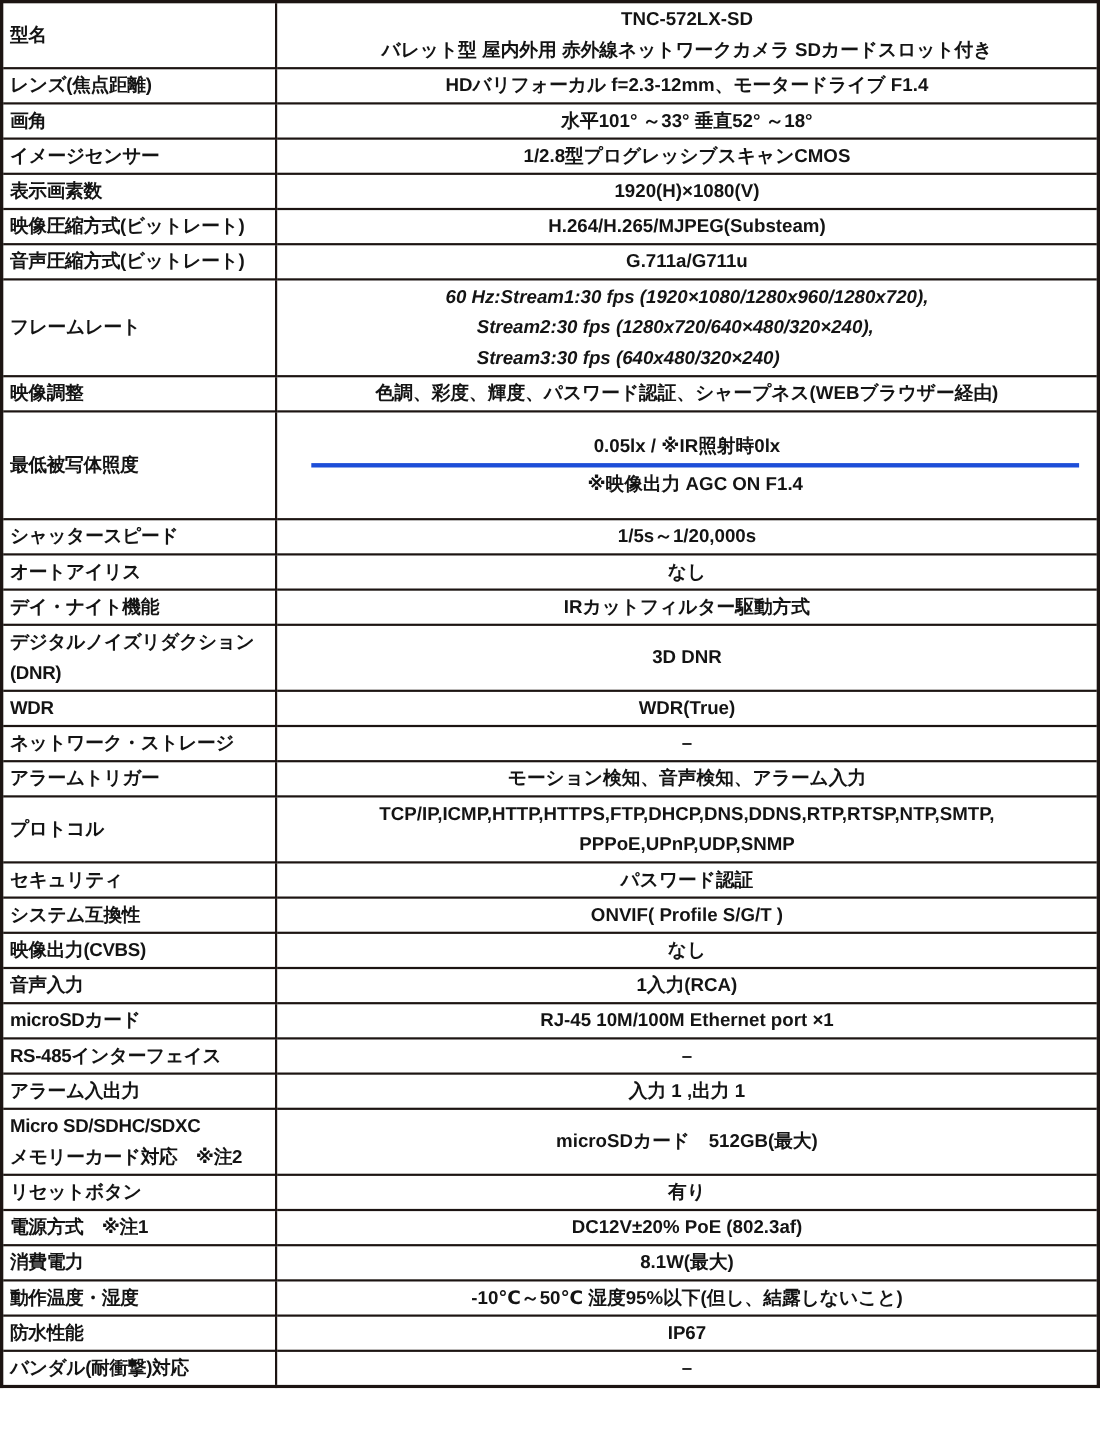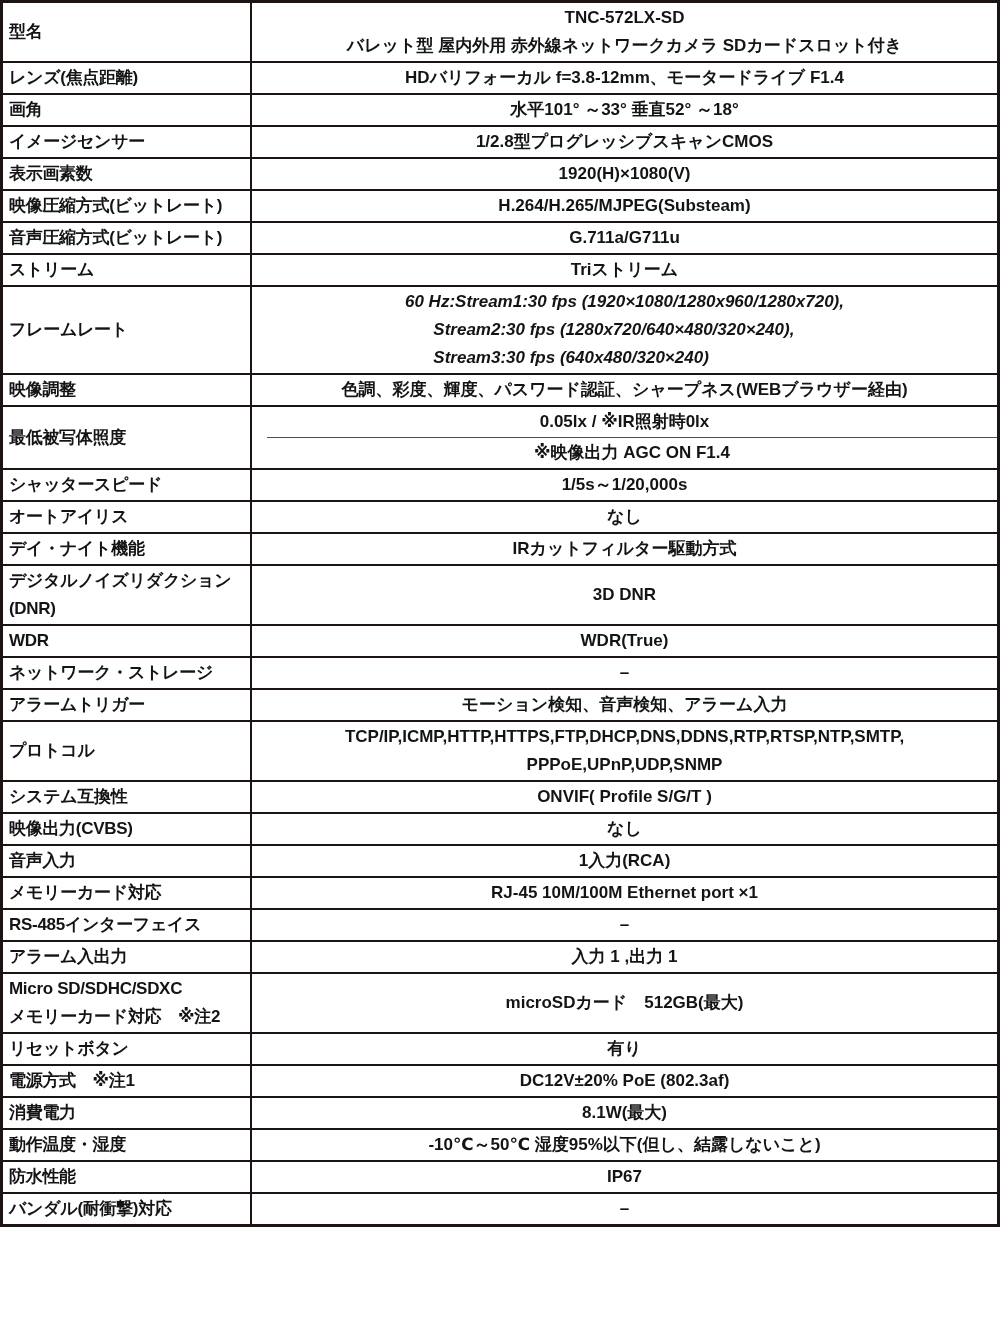--- a/index.html
+++ b/index.html
@@ -35,30 +35,30 @@
     white-space:pre-line;
     letter-spacing:-0.3px;
     margin-left:20px;
   }
   td.value-cell{
     padding:1px 8px;
     text-align:center;
     white-space:pre-line;
   }
   td.value-cell.has-sub{
-    padding:0;
+    padding:16px;
   }
   .sub-value{
     padding:1px 8px;
     line-height:28px;
     text-align:center;
     white-space:pre-line;
   }
   .sub-divider{
-    border-top:1px solid #1d4ed8;
+    border-top:4px solid #1d4ed8;
     margin-left:15px;
   }
   .pre-left{
     display:inline-block;
     text-align:left;
     white-space:pre;
     font-style:italic;
   }
 </style>
 </head>
@@ -67,45 +67,41 @@
 <div class="page">
   <table class="spec-table">
     <tbody>
         <tr>
           <td class="label-cell">型名</td>
           <td class="value-cell">TNC-572LX-SD
 バレット型 屋内外用 赤外線ネットワークカメラ SDカードスロット付き</td>
         </tr>
         <tr>
           <td class="label-cell">レンズ(焦点距離)</td>
-          <td class="value-cell">HDバリフォーカル f=3.8-12mm、モータードライブ F1.4</td>
+          <td class="value-cell">HDバリフォーカル f=2.3-12mm、モータードライブ F1.4</td>
         </tr>
         <tr>
           <td class="label-cell">画角</td>
           <td class="value-cell">水平101° ～33° 垂直52° ～18°</td>
         </tr>
         <tr>
           <td class="label-cell">イメージセンサー</td>
           <td class="value-cell">1/2.8型プログレッシブスキャンCMOS</td>
         </tr>
         <tr>
           <td class="label-cell">表示画素数</td>
           <td class="value-cell">1920(H)×1080(V)</td>
         </tr>
         <tr>
           <td class="label-cell">映像圧縮方式(ビットレート)</td>
           <td class="value-cell">H.264/H.265/MJPEG(Substeam)</td>
         </tr>
         <tr>
           <td class="label-cell">音声圧縮方式(ビットレート)</td>
           <td class="value-cell">G.711a/G711u</td>
-        </tr>
-        <tr>
-          <td class="label-cell">ストリーム</td>
-          <td class="value-cell">Triストリーム</td>
         </tr>
         <tr>
           <td class="label-cell">フレームレート</td>
           <td class="value-cell"><span class="pre-left">60 Hz:Stream1:30 fps (1920×1080/1280x960/1280x720),
       Stream2:30 fps (1280x720/640×480/320×240),
       Stream3:30 fps (640x480/320×240)</span></td>
         </tr>
         <tr>
           <td class="label-cell">映像調整</td>
           <td class="value-cell">色調、彩度、輝度、パスワード認証、シャープネス(WEBブラウザー経由)</td>
@@ -142,33 +138,37 @@
         <tr>
           <td class="label-cell">アラームトリガー</td>
           <td class="value-cell">モーション検知、音声検知、アラーム入力</td>
         </tr>
         <tr>
           <td class="label-cell">プロトコル</td>
           <td class="value-cell">TCP/IP,ICMP,HTTP,HTTPS,FTP,DHCP,DNS,DDNS,RTP,RTSP,NTP,SMTP,
 PPPoE,UPnP,UDP,SNMP</td>
         </tr>
         <tr>
+          <td class="label-cell">セキュリティ</td>
+          <td class="value-cell">パスワード認証</td>
+        </tr>
+        <tr>
           <td class="label-cell">システム互換性</td>
           <td class="value-cell">ONVIF( Profile S/G/T )</td>
         </tr>
         <tr>
           <td class="label-cell">映像出力(CVBS)</td>
           <td class="value-cell">なし</td>
         </tr>
         <tr>
           <td class="label-cell">音声入力</td>
           <td class="value-cell">1入力(RCA)</td>
         </tr>
         <tr>
-          <td class="label-cell">メモリーカード対応</td>
+          <td class="label-cell">microSDカード</td>
           <td class="value-cell">RJ-45 10M/100M Ethernet port ×1</td>
         </tr>
         <tr>
           <td class="label-cell">RS-485インターフェイス</td>
           <td class="value-cell">–</td>
         </tr>
         <tr>
           <td class="label-cell">アラーム入出力</td>
           <td class="value-cell">入力 1 ,出力 1</td>
         </tr>

